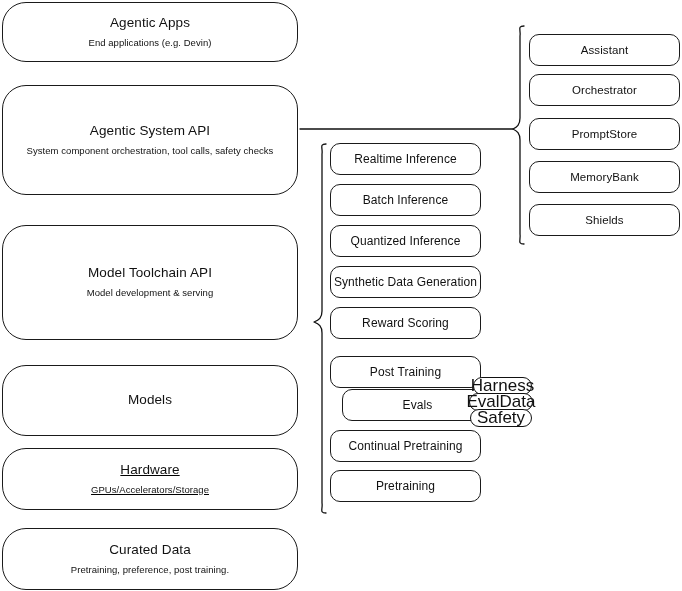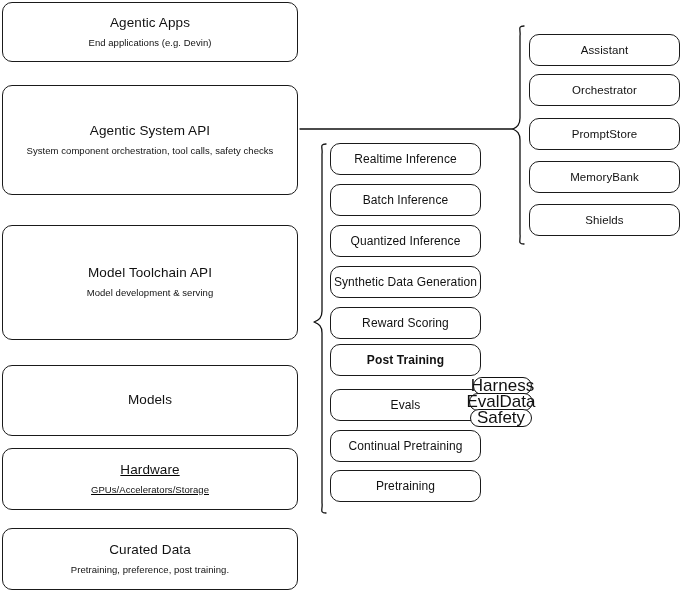--- a/index.html
+++ b/index.html
@@ -43,21 +43,21 @@
     color: #111111;
     line-height: 1.3;
     margin-top: 5px;
     letter-spacing: 0.05px;
   }
 
   
   .layer-node {
     left: 2px;
     width: 296px;
-    border-radius: 10px;
+    border-radius: 24px;
   }
 
   
   .mid-node {
     left: 330px;
     width: 151px;
     height: 32px;
     border-radius: 10px;
     border-width: 1.2px;
   }
@@ -173,25 +173,25 @@
   </div>
 
   <div class="node mid-node" style="top:266px;">
     <div class="title">Synthetic Data Generation</div>
   </div>
 
   <div class="node mid-node" style="top:307px;">
     <div class="title">Reward Scoring</div>
   </div>
 
-  <div class="node mid-node" style="top:344px;font-weight:bold;">
+  <div class="node mid-node" style="top:356px;">
     <div class="title">Post Training</div>
   </div>
 
-  <div class="node mid-node" style="top:389px;">
+  <div class="node mid-node" style="top:389px;margin-left:12px;">
     <div class="title">Evals</div>
   </div>
 
   <div class="node mid-node" style="top:430px;">
     <div class="title">Continual Pretraining</div>
   </div>
 
   <div class="node mid-node" style="top:470px;">
     <div class="title">Pretraining</div>
   </div>

